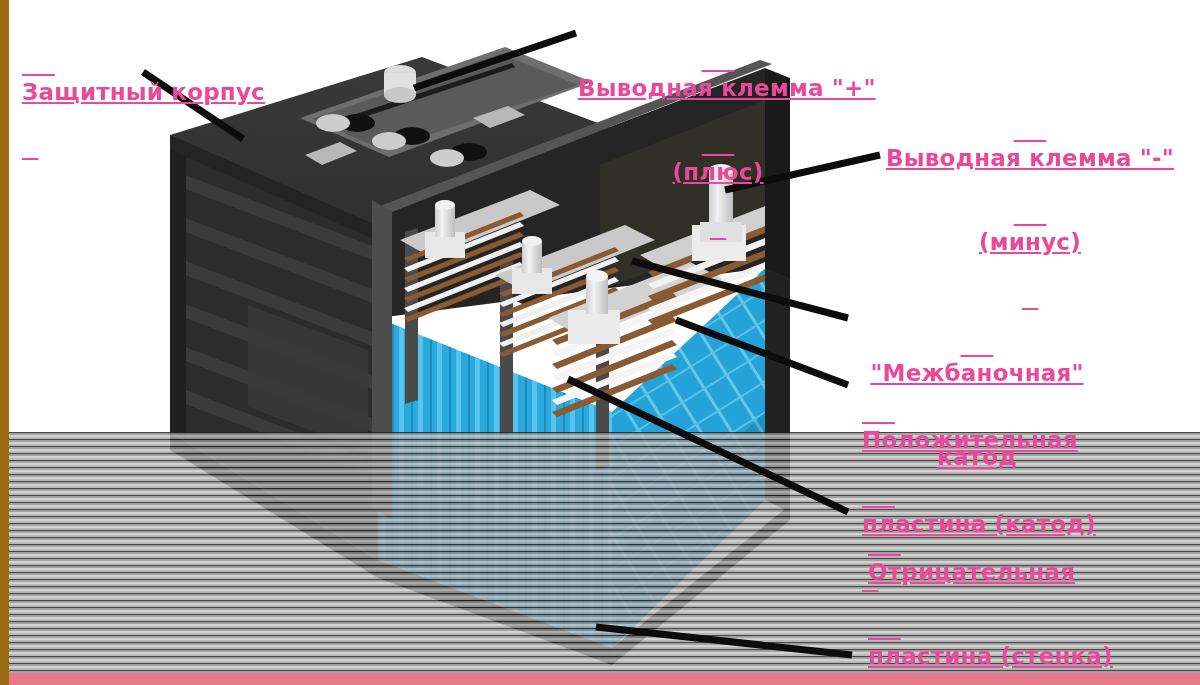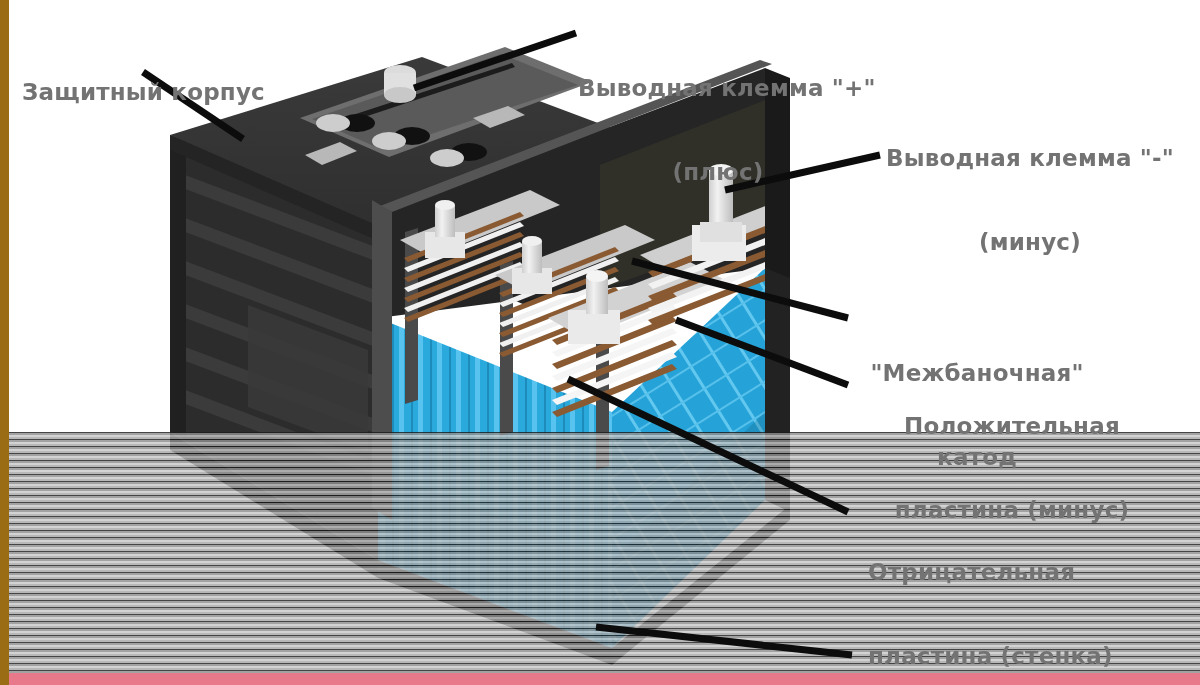--- a/index.html
+++ b/index.html
@@ -35,27 +35,28 @@
     z-index:40;
     pointer-events:none;
   }
 
   
   .battery{position:absolute;left:0;top:0;width:1200px;height:685px;z-index:20;}
 
   
   .label{
     position:absolute;
-    color:#737373;
+    color:#ec4899;
     font-weight:bold;
     font-size:23px;
     line-height:1.22;
     letter-spacing:.2px;
     white-space:pre;
     z-index:70;
+    text-decoration:underline;
   }
   .label.center{text-align:center;}
   .label.left{text-align:left;}
 
   .leader{position:absolute;z-index:68;}
 </style>
 </head>
 <body>
 
 <div id="stage">
@@ -263,23 +264,23 @@
   <div class="label center" style="left:880px;top:88px;width:300px;">
     <div>Выводная клемма "-"</div>
     <div>(минус)</div>
   </div>
 
   <div class="label center" style="left:862px;top:303px;width:230px;">
     <div>"Межбаночная"</div>
     <div>катод</div>
   </div>
 
-  <div class="label left" style="left:862px;top:356px;width:300px;text-align:center;">
+  <div class="label left" style="left:862px;top:370px;width:300px;">
     <div>Положительная</div>
-    <div>пластина (минус)</div>
+    <div>пластина (катод)</div>
   </div>
 
   <div class="label left" style="left:868px;top:502px;width:300px;">
     <div>Отрицательная</div>
     <div>пластина (стенка)</div>
   </div>
 
   <div class="label left" style="left:868px;top:643px;width:300px;">
     
   </div>

